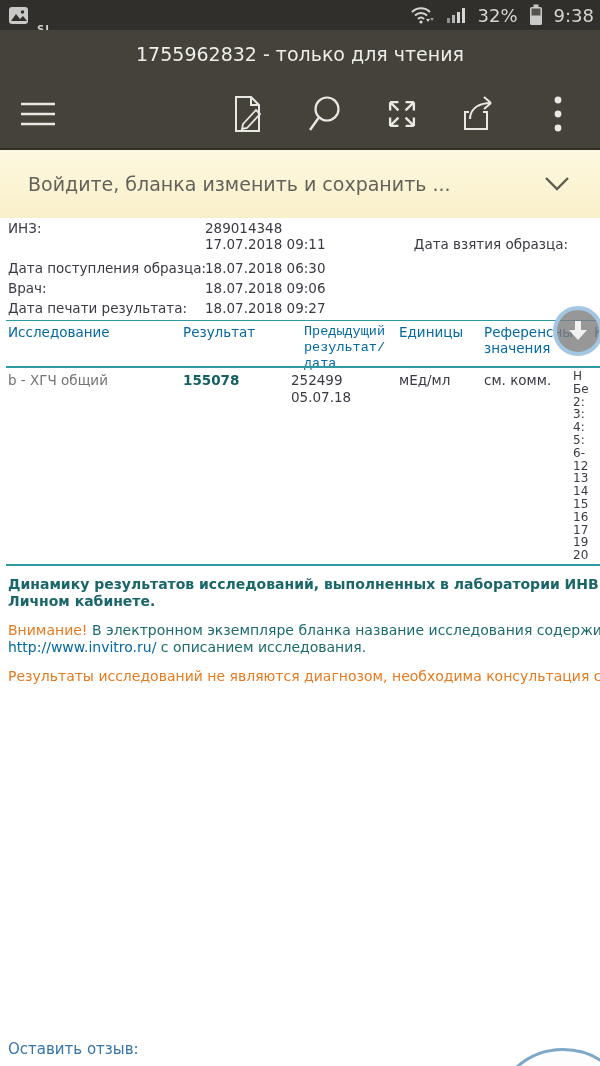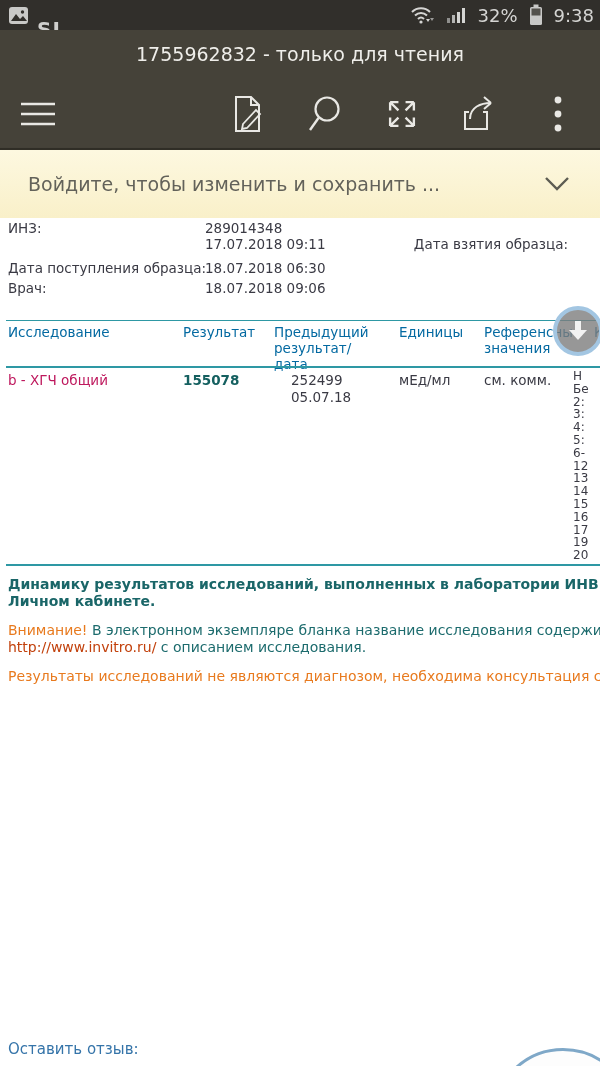--- a/index.html
+++ b/index.html
@@ -3,21 +3,21 @@
 <meta charset="utf-8">
 <style>
   html,body{margin:0;padding:0;background:#777;}
   .screen{position:relative;width:600px;height:1066px;background:#ffffff;overflow:hidden;
     font-family:"DejaVu Sans","Liberation Sans",sans-serif;}
   
   .status-bar{position:absolute;left:0;top:0;width:600px;height:30px;background:#312f2b;
     display:flex;align-items:center;color:#d5d5d3;}
   .sb-left{display:flex;align-items:center;gap:8px;margin-left:8px;}
   .sb-right{display:flex;align-items:center;gap:11px;margin-left:auto;margin-right:6px;}
-  .sb-app{font-size:20px;font-weight:bold;letter-spacing:1px;color:#cfcfcd;margin-top:28px;}
+  .sb-app{font-size:10px;font-weight:bold;letter-spacing:1px;color:#cfcfcd;margin-top:28px;}
   .sb-num{font-size:18px;color:#d5d5d3;}
   
   .title-bar{position:absolute;left:0;top:30px;width:600px;height:48px;background:#454239;
     display:flex;align-items:center;justify-content:center;}
   .title-text{color:#efeeea;font-size:19px;white-space:nowrap;}
   .toolbar{position:absolute;left:0;top:78px;width:600px;height:70px;background:#454239;
     border-bottom:2px solid #2f2d26;}
   .tb-btn{position:absolute;top:13px;width:46px;height:46px;display:flex;align-items:center;
     justify-content:center;}
   
@@ -27,34 +27,34 @@
   .banner-text{margin-left:28px;font-size:19px;color:#63625a;white-space:nowrap;overflow:hidden;width:480px;}
   .banner-chevron{position:absolute;right:30px;top:26px;}
   
   .doc{position:absolute;left:0;top:218px;width:600px;height:848px;background:#ffffff;
     color:#3a3a44;font-size:13.5px;}
   .info-row{position:absolute;left:8px;width:560px;height:20px;white-space:nowrap;}
   .info-val{position:absolute;left:197px;top:0;}
   .tline{position:absolute;left:6px;width:594px;background:#2e98a4;}
   .th{position:absolute;font-size:13.5px;color:#0369a1;line-height:16px;}
   .td{position:absolute;font-size:13.5px;line-height:16px;white-space:nowrap;}
-  .test-name{color:#be185d;}
+  .test-name{color:#737373;}
   .result-val{color:#156060;font-weight:bold;}
   .comment-col{position:absolute;left:573px;top:152px;width:27px;font-size:12px;
     line-height:12.8px;color:#3a3a44;overflow:hidden;height:196px;}
   
   .fab{position:absolute;left:553px;top:88px;width:50px;height:50px;border-radius:50%;
     background:rgba(125,125,125,.8);border:4px solid #a3c6e2;box-sizing:border-box;
     display:flex;align-items:center;justify-content:center;}
   
   .note{position:absolute;left:8px;width:640px;white-space:nowrap;font-size:14px;line-height:17px;}
   .teal-bold{color:#1a6668;font-weight:bold;}
   .teal{color:#1c6b6d;}
   .orange{color:#e87a1e;}
-  .blue-link{color:#c2410c;}
+  .blue-link{color:#0369a1;}
   .feedback{position:absolute;left:8px;top:822px;font-size:15px;color:#3574a9;}
   .bottom-arc{position:absolute;left:492px;top:830px;width:142px;height:142px;border-radius:50%;
     border:3px solid #7fa8c8;background:#fdfdfd;box-sizing:border-box;}
   svg{display:block;}
 </style>
 </head>
 <body>
 
 <div class="screen">
 
@@ -155,21 +155,21 @@
         <svg width="8" height="36" viewBox="0 0 8 36">
           <circle cx="4" cy="4" r="3.4" fill="#e9e8e4"></circle>
           <circle cx="4" cy="18" r="3.4" fill="#e9e8e4"></circle>
           <circle cx="4" cy="32" r="3.4" fill="#e9e8e4"></circle>
         </svg>
       </span>
     </div>
   </div>
 
   <div class="banner">
-    <span class="banner-text">Войдите, чтобы изменить и сохранить ...</span>
+    <span class="banner-text">Войдите, бланка изменить и сохранить ...</span>
     <span class="banner-chevron">
       <svg width="26" height="16" viewBox="0 0 26 16">
         <path d="M2 2 L13 13 L24 2" stroke="#5d5c52" stroke-width="2.4" fill="none"></path>
       </svg>
     </span>
   </div>
 
   <div class="doc">
 
     <div class="info-row" style="top:2px;">
@@ -181,25 +181,29 @@
       <span class="info-val">17.07.2018 09:11</span>
     </div>
     <div class="info-row" style="top:42px;">
       <span>Дата поступления образца:</span>
       <span class="info-val">18.07.2018 06:30</span>
     </div>
     <div class="info-row" style="top:62px;">
       <span>Врач:</span>
       <span class="info-val">18.07.2018 09:06</span>
     </div>
+    <div class="info-row" style="top:82px;">
+      <span>Дата печати результата:</span>
+      <span class="info-val">18.07.2018 09:27</span>
+    </div>
 
     <div class="tline" style="top:102px;height:1px;"></div>
     <div class="th" style="left:8px;top:106px;">Исследование</div>
     <div class="th" style="left:183px;top:106px;">Результат</div>
-    <div class="th" style="left:274px;top:106px;width:102px;">Предыдущий результат/дата</div>
+    <div class="th" style="left:304px;top:106px;width:102px;font-family:Liberation Mono, monospace;">Предыдущий результат/дата</div>
     <div class="th" style="left:399px;top:106px;">Единицы</div>
     <div class="th" style="left:484px;top:106px;width:86px;">Референсные значения</div>
     <div class="th" style="left:594px;top:106px;">К</div>
     <div class="tline" style="top:148px;height:2px;"></div>
 
     <div class="td test-name" style="left:8px;top:154px;">b - ХГЧ общий</div>
     <div class="td result-val" style="left:183px;top:154px;">155078</div>
     <div class="td" style="left:291px;top:154px;">252499</div>
     <div class="td" style="left:291px;top:171px;">05.07.18</div>
     <div class="td" style="left:399px;top:154px;text-align:right;">мЕд/мл</div>

